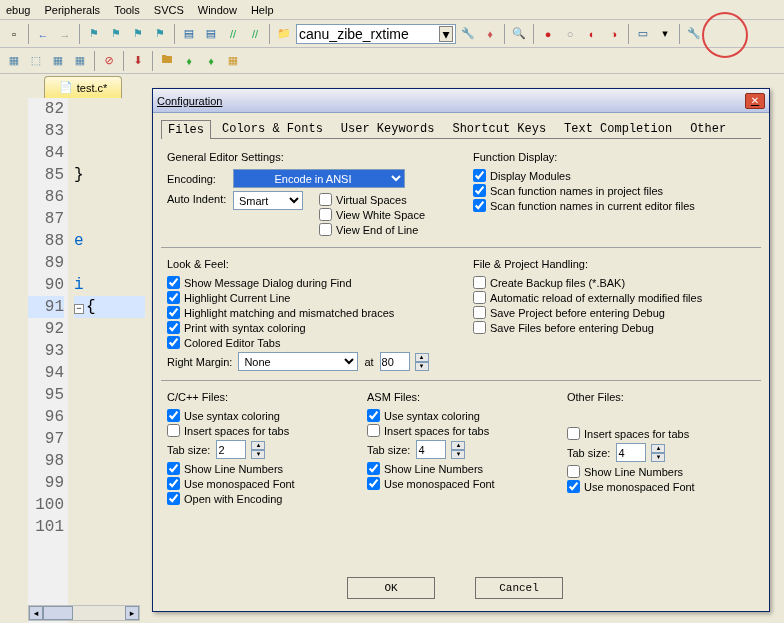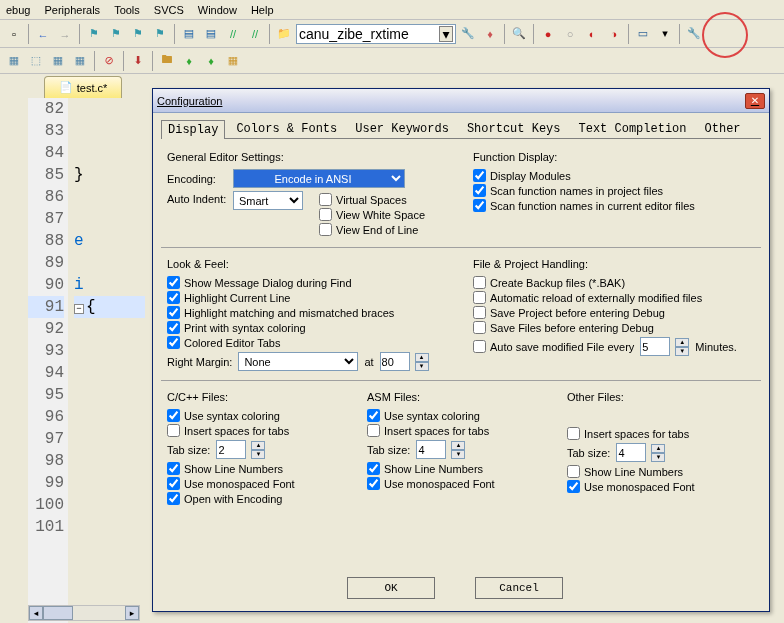--- a/index.html
+++ b/index.html
@@ -161,21 +161,21 @@
   <div class="thumb"></div>
   <div class="arr" style="right:0">▸</div>
 </div>
 
 <div class="dlg">
   <div class="titlebar">
     <span class="t">Configuration</span>
     <div class="closebtn">✕</div>
   </div>
   <div class="tabs">
-    <div class="tab active">Display</div>
+    <div class="tab active">Files</div>
     <div class="tab">Colors &amp; Fonts</div>
     <div class="tab">User Keywords</div>
     <div class="tab">Shortcut Keys</div>
     <div class="tab">Text Completion</div>
     <div class="tab">Other</div>
   </div>
   <div class="tabline"></div>
 
   <div class="panel">
     <div class="col2">
@@ -268,32 +268,20 @@
             <span>Automatic reload of externally modified files</span>
           </label>
         <label class="chk">
             <input type="checkbox" style="">
             <span>Save Project before entering Debug</span>
           </label>
         <label class="chk">
             <input type="checkbox" style="">
             <span>Save Files before entering Debug</span>
           </label>
-        <div class="row">
-          <label class="chk" style="margin:0">
-              <input type="checkbox" style="">
-              <span>Auto save modified File every</span>
-            </label>
-          <input class="win spin" value="5" style="">
-          <span class="spinbtns">
-              <div>▴</div>
-              <div>▾</div>
-            </span>
-          <span>Minutes.</span>
-        </div>
       </div>
     </div>
 
     <div class="hr"></div>
 
     <div class="files3">
       <div class="fcol">
         <div class="heading">C/C++ Files:</div>
         <label class="chk">
             <input type="checkbox" checked="" style="">

